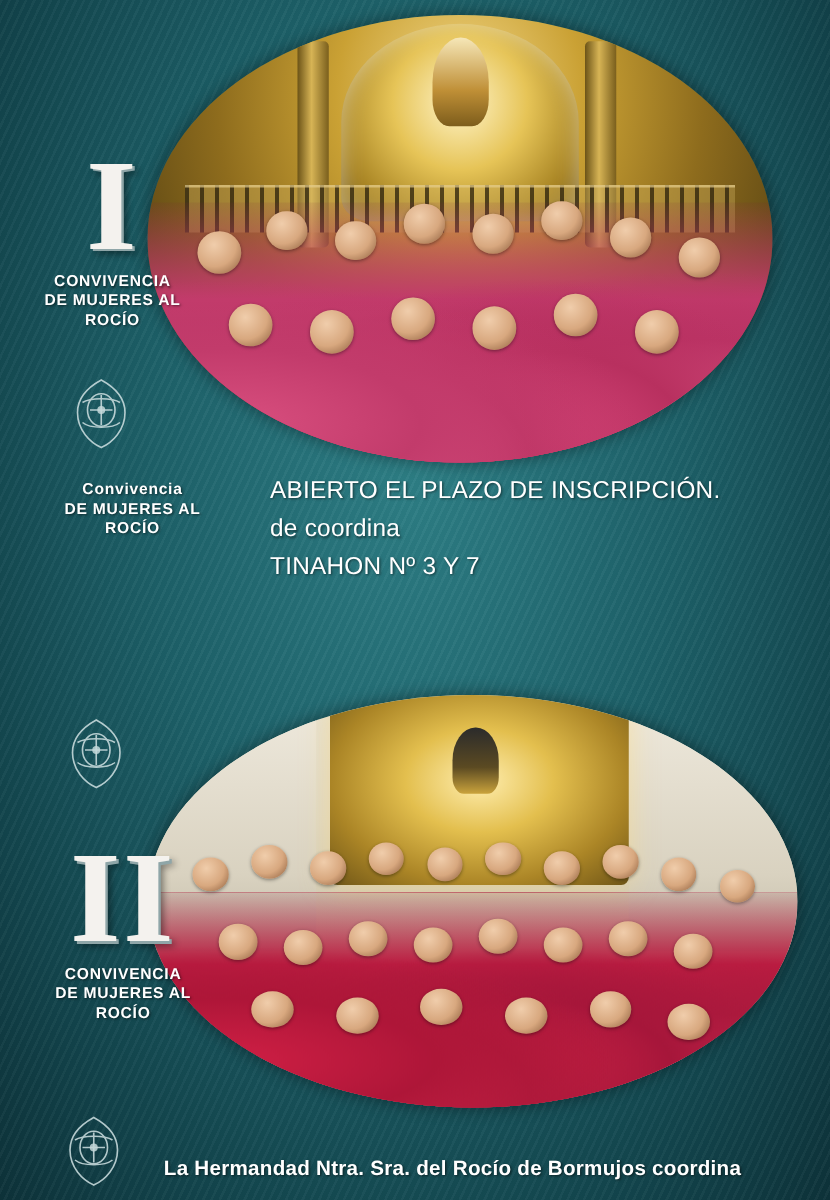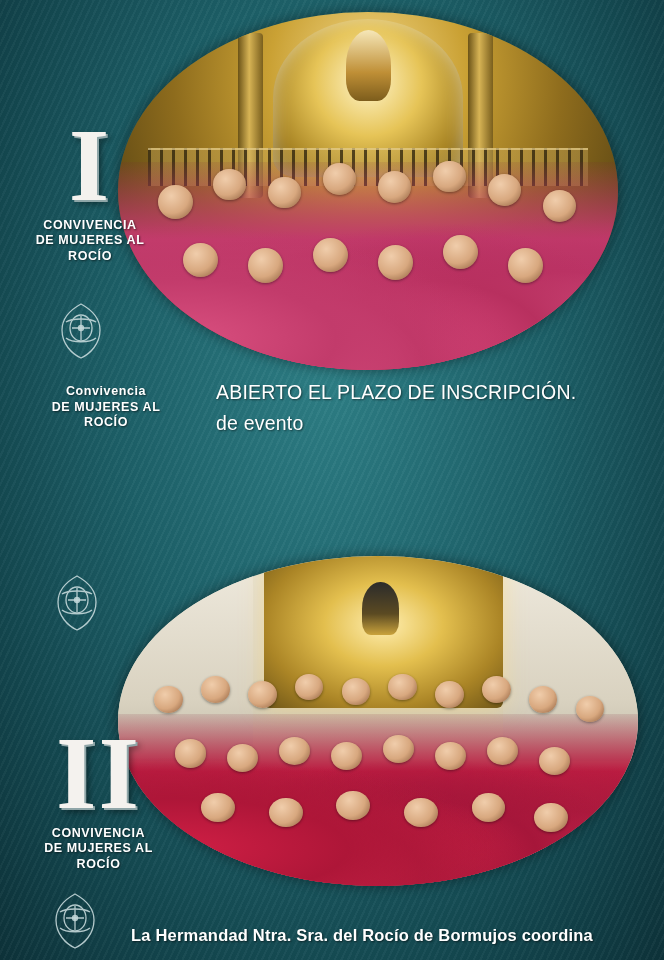--- a/index.html
+++ b/index.html
@@ -199,21 +199,21 @@
     line-height: 1.25;
     letter-spacing: 0.6px;
     text-shadow: 1px 1px 2px rgba(0,0,0,0.55);
     margin-top: 6px;
   }
 
   .block-I { left: 10px; top: 118px; width: 160px; }
   .block-I .numeral { font-size: 104px; }
   .block-III { left: 8px; top: 378px; width: 196px; }
   .block-III .numeral { font-size: 104px; }
-  .block-II { left: 6px; top: 726px; width: 185px; }
+  .block-II { left: 6px; top: 672px; width: 185px; }
   .block-II .numeral { font-size: 104px; }
 
   
   .crest {
     position: absolute;
     width: 58px;
     height: 62px;
     z-index: 20;
     opacity: 0.95;
   }
@@ -325,21 +325,22 @@
         <path d="M29 16 L29 40 M20 28 L38 28"></path>
         <path d="M14 22 C20 18, 38 18, 44 22"></path>
         <path d="M14 38 C20 43, 38 43, 44 38"></path>
       </g>
       <circle cx="29" cy="28" r="3.2" fill="#cfe0e2" opacity="0.85"></circle>
     </svg>
   </div>
 
   <div class="info-text">
     <p>ABIERTO  EL PLAZO DE INSCRIPCIÓN.</p>
-    <p>de evento</p>
+    <p>de coordina</p>
+    <p>TINAHON  Nº 3 Y 7</p>
   </div>
 
   <div class="photo photo-bottom">
     <div class="ph-inner">
       <div class="bot-bg"></div>
       <div class="bot-wall-l"></div>
       <div class="bot-wall-r"></div>
       <div class="bot-altar"></div>
       <div class="bot-virgin"></div>
       <div class="floor"></div>

